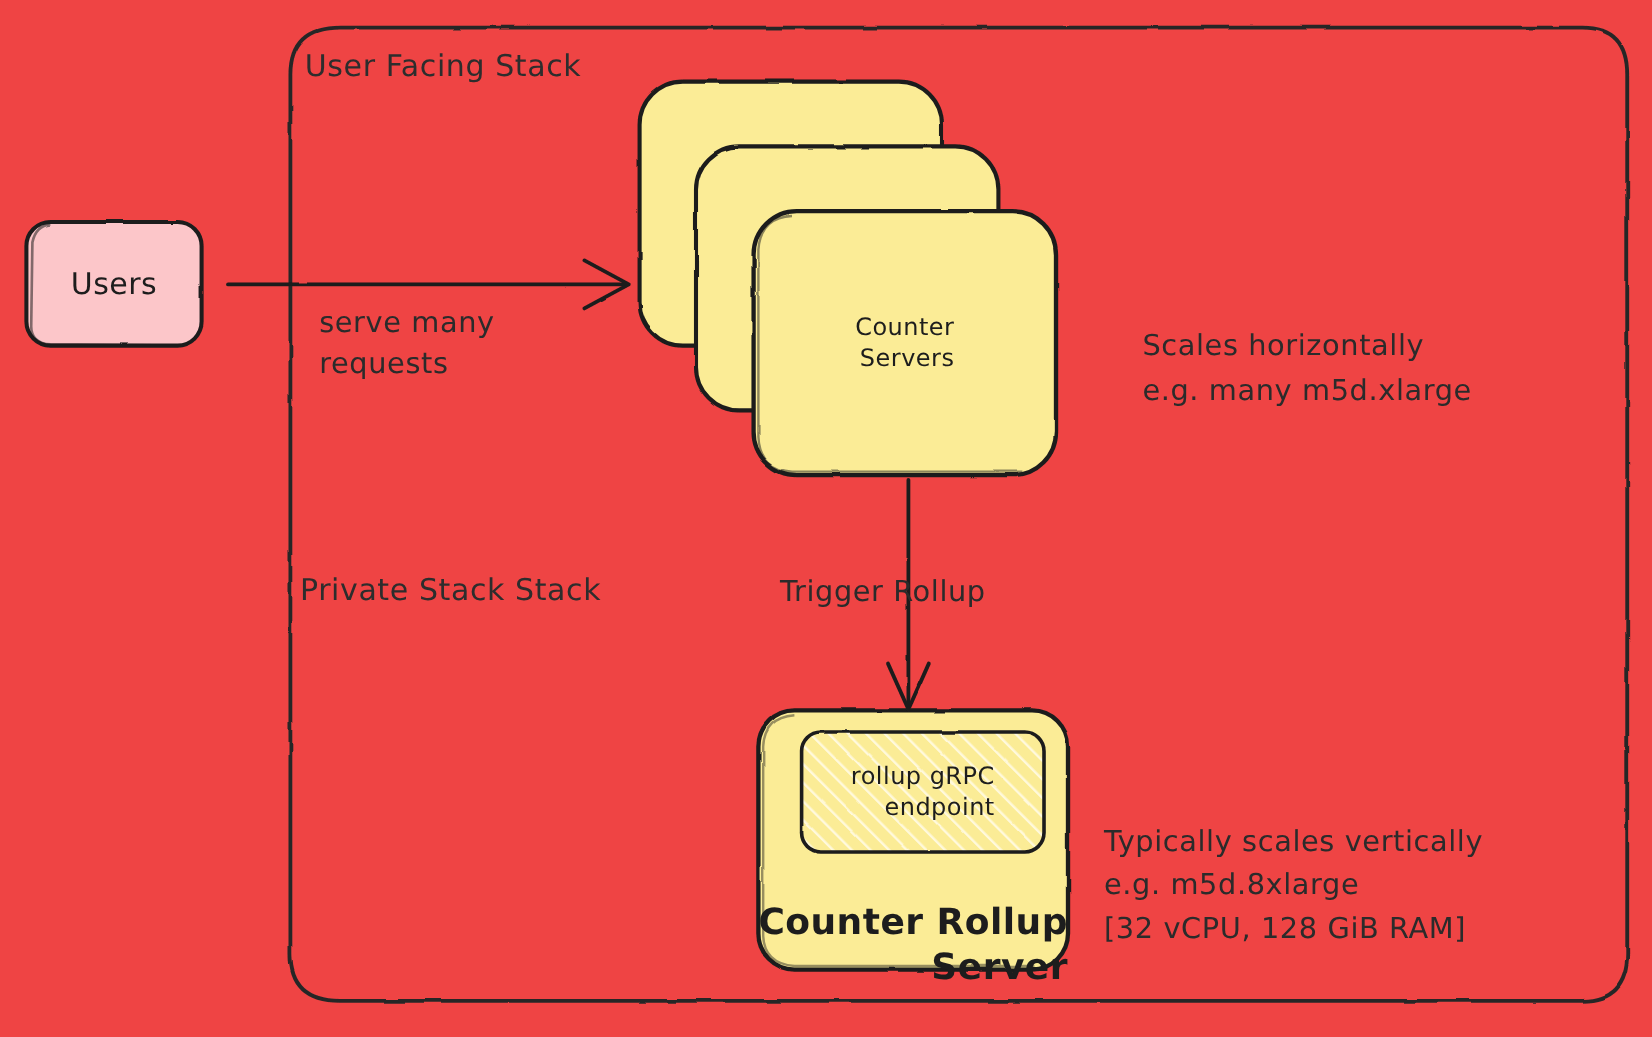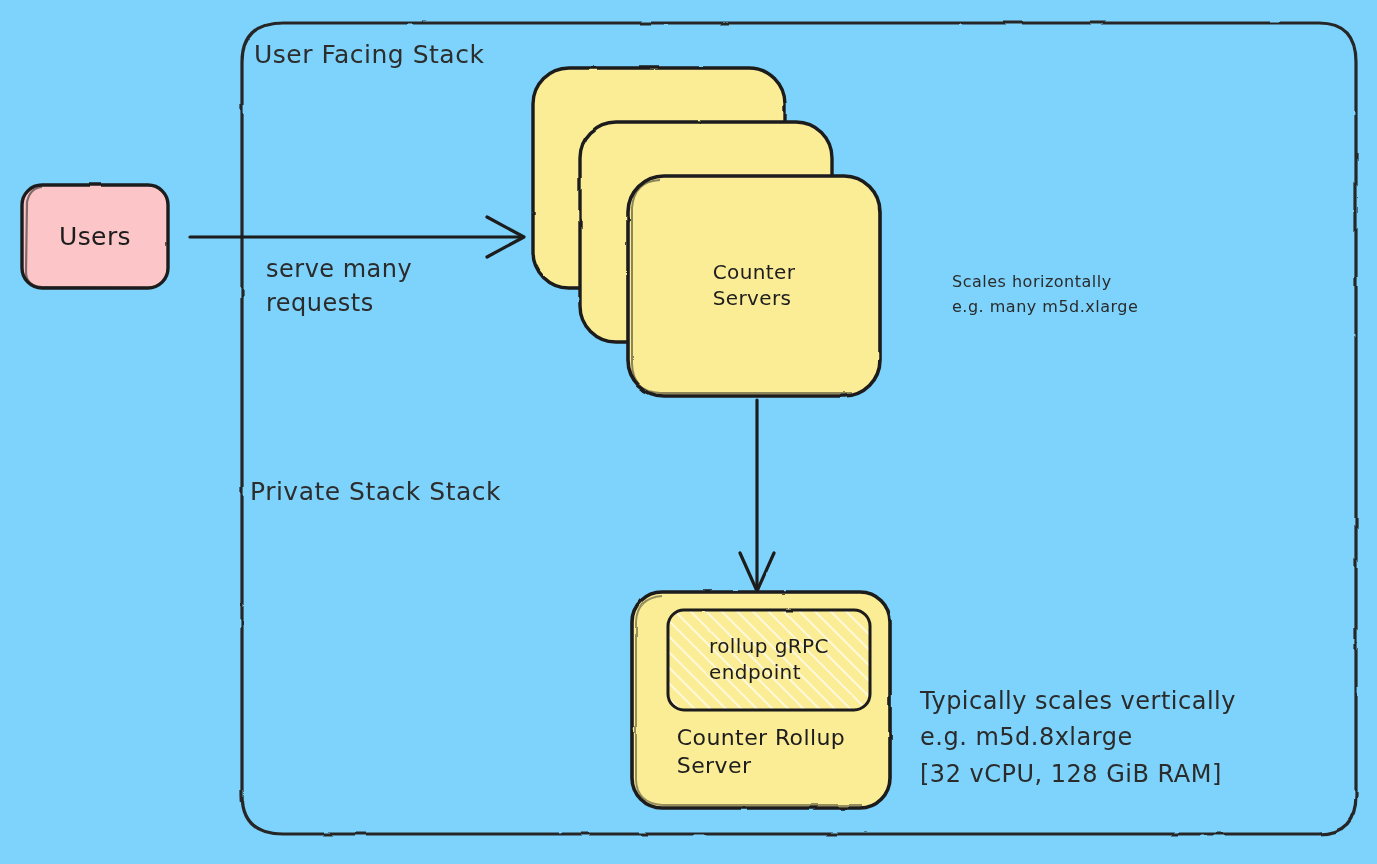--- a/index.html
+++ b/index.html
@@ -10,69 +10,69 @@
   body {
     width: 1377px;
     height: 864px;
     overflow: hidden;
     font-family: "DejaVu Sans", sans-serif;
   }
   #canvas {
     position: relative;
     width: 1377px;
     height: 864px;
-    background: #7dd3fc;
+    background: #ef4444;
   }
   #sketch {
     position: absolute;
     top: 0; left: 0;
     width: 1377px;
     height: 864px;
   }
   .lbl {
     position: absolute;
     color: #2b2b2b;
     font-family: "DejaVu Sans", sans-serif;
     letter-spacing: 0.5px;
     white-space: pre;
     pointer-events: none;
   }
   .node-label {
     position: absolute;
     display: flex;
     align-items: center;
     justify-content: center;
-    text-align: left;
+    text-align: right;
     color: #1d1d1d;
     font-family: "DejaVu Sans", sans-serif;
     white-space: pre-line;
     line-height: 1.28;
     letter-spacing: 0.4px;
   }
 
   
   #label-user-facing-stack { left: 254px; top: 40px; font-size: 25px; color: #2d2d2d; }
   #label-private-rollup-stack { left: 250px; top: 477px; font-size: 25px; color: #2d2d2d; }
 
   
   #node-users { left: 22px; top: 185px; width: 146px; height: 103px; font-size: 25px; }
 
   
   #node-counter-servers { left: 628px; top: 176px; width: 252px; height: 220px; font-size: 20px; }
 
   
   #node-rollup-endpoint { left: 668px; top: 612px; width: 202px; height: 96px; font-size: 20px; }
-  #node-rollup-server { left: 632px; top: 708px; width: 258px; height: 88px; font-size: 22px; }
+  #node-rollup-server { left: 632px; top: 744px; width: 258px; height: 88px; font-size: 30px; font-weight: bold; }
 
   
   #label-serve-count { left: 266px; top: 252px; font-size: 24px; line-height: 1.42; }
   #label-trigger-rollup { left: 650px; top: 479px; font-size: 24px; }
 
   
-  #annot-horizontal { left: 952px; top: 270px; font-size: 16px; line-height: 1.55; }
+  #annot-horizontal { left: 952px; top: 270px; font-size: 24px; line-height: 1.55; }
   #annot-vertical { left: 920px; top: 643px; font-size: 24px; line-height: 1.52; margin-top: 40px; }
 </style>
 </head>
 <body>
 
 <div id="canvas">
 
   <svg id="sketch" viewBox="0 0 1377 864" xmlns="http://www.w3.org/2000/svg">
     <defs>
       <pattern id="hatch" width="11" height="11" patternTransform="rotate(-45)" patternUnits="userSpaceOnUse">
@@ -141,20 +141,21 @@
 
   <div class="node-label" id="node-rollup-endpoint">rollup gRPC
 endpoint</div>
 
   <div class="node-label" id="node-rollup-server">Counter Rollup
 Server</div>
 
   <div class="lbl" id="label-serve-count">serve many
 requests</div>
 
+  <div class="lbl" id="label-trigger-rollup">Trigger Rollup</div>
 
   <div class="lbl" id="annot-horizontal">Scales horizontally
 e.g. many m5d.xlarge</div>
 
   <div class="lbl" id="annot-vertical">Typically scales vertically
 e.g. m5d.8xlarge
 [32 vCPU, 128 GiB RAM]</div>
 
 </div>
 

